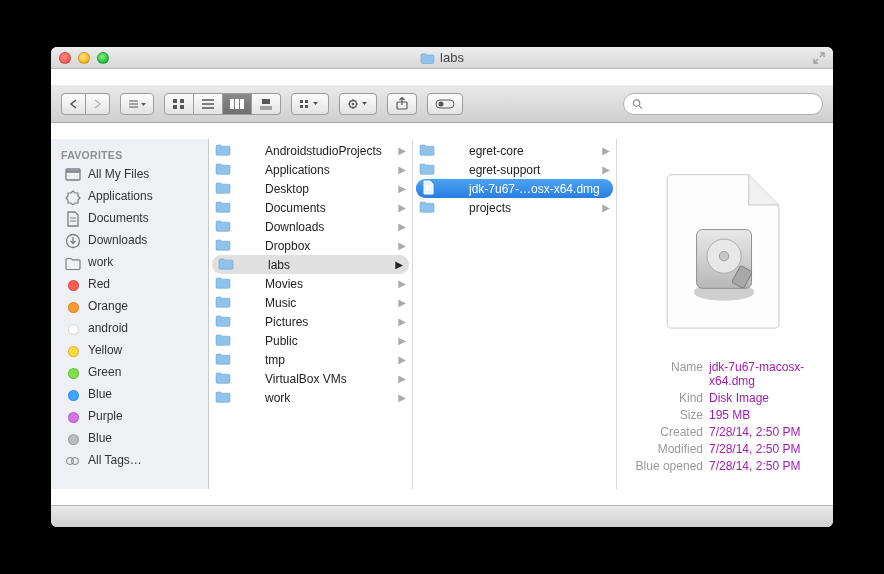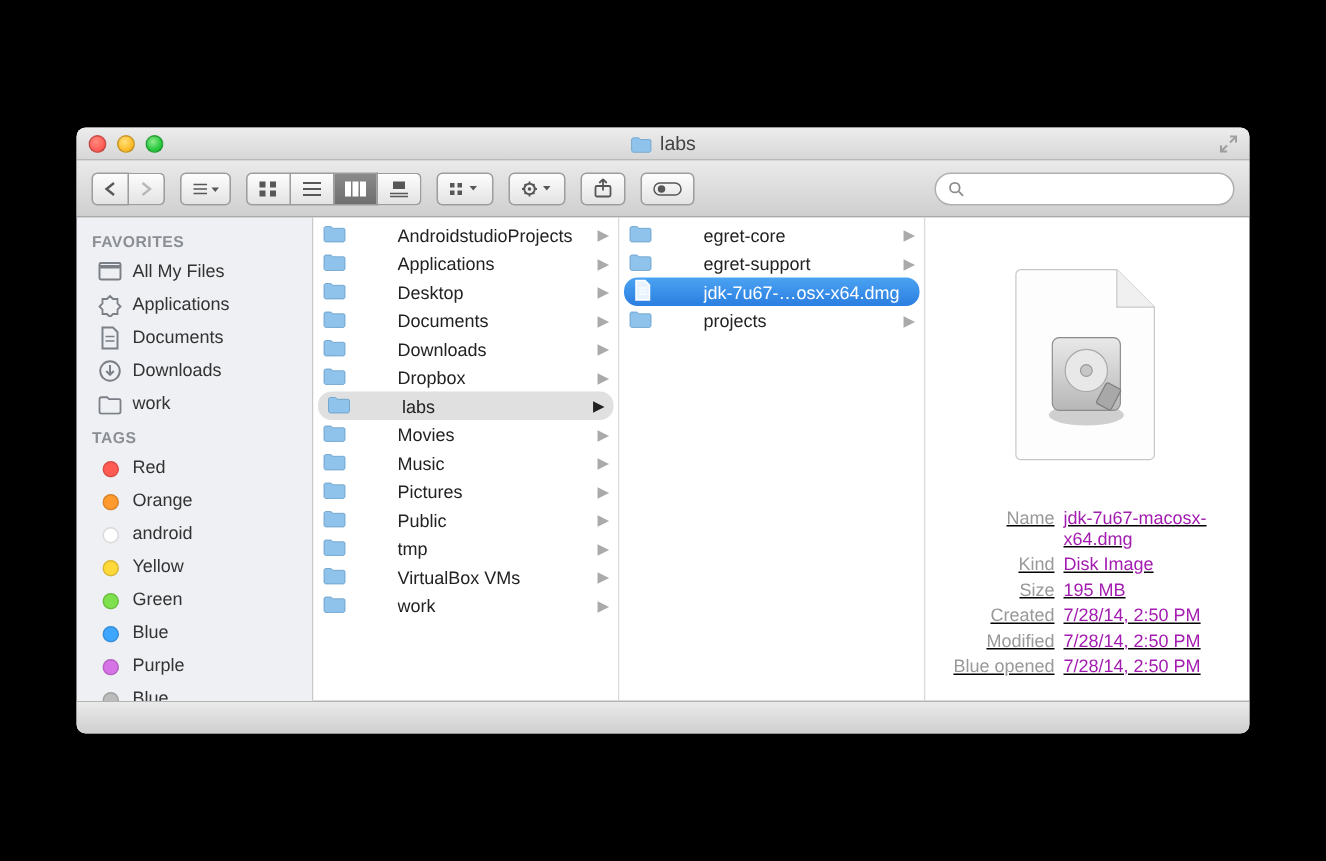--- a/index.html
+++ b/index.html
@@ -1,17 +1,17 @@
 <!DOCTYPE html>
 <html><head>
 <meta charset="utf-8">
 <style>
 * { margin: 0; padding: 0; box-sizing: border-box; font-family: "Lucida Grande", "Helvetica Neue", Arial, sans-serif; font-size: 12px; -webkit-font-smoothing: antialiased; }
 body { background: #000; width: 884px; height: 574px; display: flex; align-items: center; justify-content: center; }
-.window { width: 782px; height: 404px; background: #fff; border-radius: 6px; box-shadow: 0 10px 40px rgba(0,0,0,.5); overflow: hidden; display: flex; flex-direction: column; }
+.window { width: 782px; height: 480px; background: #fff; border-radius: 6px; box-shadow: 0 10px 40px rgba(0,0,0,.5); overflow: hidden; display: flex; flex-direction: column; gap: 16px; }
 .titlebar { height: 22px; background: linear-gradient(#ededed,#d7d7d7); border-bottom: 1px solid #b9b9b9; display: flex; align-items: center; position: relative; }
 .traffic { display: flex; gap: 7px; margin-left: 8px; }
 .tlight { width: 12px; height: 12px; border-radius: 50%; border: .5px solid rgba(0,0,0,.2); }
 .tl-close { background: radial-gradient(circle at 40% 35%, #ff8a80, #ff5f57 60%, #e0443e); }
 .tl-min { background: radial-gradient(circle at 40% 35%, #ffe27a, #ffbd2e 60%, #e1a116); }
 .tl-max { background: radial-gradient(circle at 40% 35%, #8fe98a, #28c940 60%, #1aab29); }
 .title-center { position: absolute; left: 0; right: 0; display: flex; align-items: center; justify-content: center; gap: 5px; pointer-events: none; }
 .title-center .folder-mini { width: 15px; height: 12px; }
 .title-text { font-size: 13px; color: #444; }
 .fullscreen-icon { margin-left: auto; margin-right: 7px; width: 14px; height: 14px; opacity: .55; }
@@ -41,21 +41,21 @@
 .col { width: 204px; border-right: 1px solid #d9d9d9; overflow-y: auto; background: #fff; padding-top: 2px; }
 .col-item { display: flex; align-items: center; gap: 6px; padding: 1px 6px; font-size: 12.5px; color: #222; cursor: default; position: relative; height: 19px; }
 .col-item.path { background: #e0e0e0; border-radius: 9px; margin: 0 3px; padding: 1px 6px; }
 .col-item.selected { background: linear-gradient(#4ba3f2,#2a7ee0); color: #fff; border-radius: 9px; margin: 0 3px; padding: 1px 6px; }
 .col-item.selected .fi-arrow, .col-item.path .fi-arrow { color: inherit; }
 .fi-label { flex: 1; white-space: nowrap; overflow: hidden; text-overflow: ellipsis; margin-left: 28px; }
 .fi-arrow { color: #aaa; font-size: 10px; margin-left: 4px; }
 .folder-ico { width: 16px; height: 13px; flex-shrink: 0; }
 .file-ico { width: 13px; height: 15px; flex-shrink: 0; }
 
-.preview { flex: 1; display: flex; flex-direction: column; align-items: center; padding: 15px 14px; background: #fff; text-decoration: underline; }
+.preview { flex: 1; display: flex; flex-direction: column; align-items: center; padding: 15px 14px; background: #fff; }
 .preview-icon { width: 150px; height: 170px; margin-top: 15px; margin-bottom: 28px; }
 .meta { width: 100%; font-size: 11px; }
 .meta-row { display: flex; padding: 1.5px 0; }
 .meta-key { width: 78px; text-align: right; color: #999; padding-right: 6px; }
 .meta-val { flex: 1; color: #a21caf; word-break: break-word; }
 
 .footer { height: 22px; background: linear-gradient(#eaeaea,#cfcfcf); border-top: 1px solid #b4b4b4; }
 </style>
 </head>
 <body>
@@ -214,21 +214,20 @@
           <span>Downloads</span>
         </div>
         <div class="sb-item">
           <span class="sb-icon">
             <svg width="16" height="13" viewBox="0 0 16 13">
               <path d="M1 3c0-.8.7-1.5 1.5-1.5h3.2c.4 0 .8.2 1 .5l.6.8H14c.6 0 1 .4 1 1V11c0 .8-.7 1.5-1.5 1.5h-11C1.7 12.5 1 11.8 1 11V3z" fill="none" stroke="#7b7f86" stroke-width="1.2"></path>
             </svg>
           </span>
           <span>work</span>
         </div>
-        <div class="sb-header">TAGS</div>
         <div class="sb-item">
           <span class="sb-icon">
             <span class="tag-dot" style="background:#ff5b53"></span>
           </span>
           <span>Red</span>
         </div>
         <div class="sb-item">
           <span class="sb-icon">
             <span class="tag-dot" style="background:#ff9a2e"></span>
           </span>

